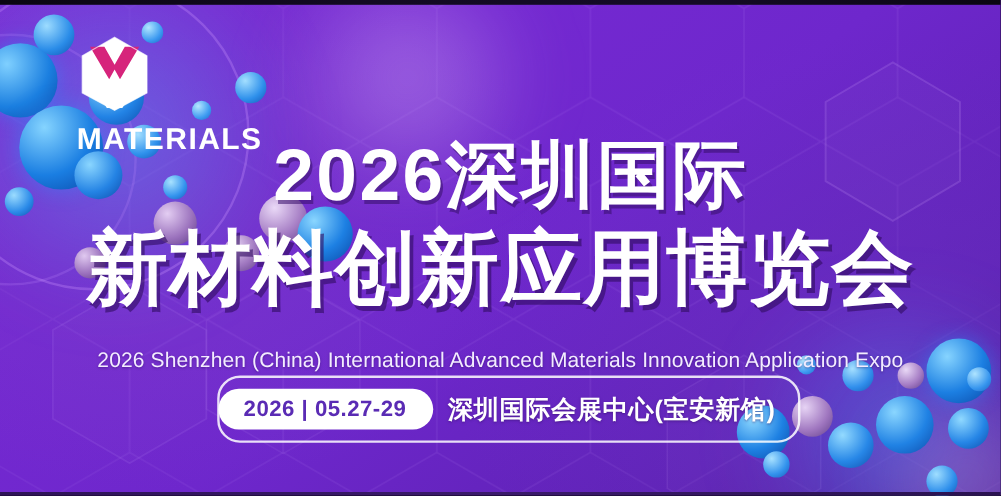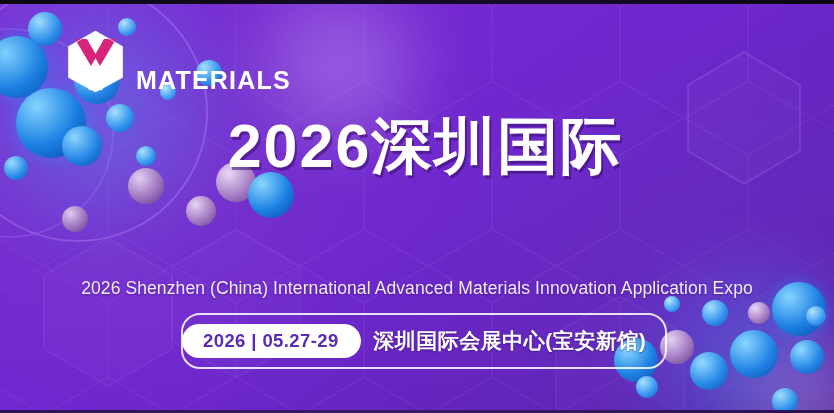--- a/index.html
+++ b/index.html
@@ -51,21 +51,21 @@
     border:2px solid rgba(205,150,255,.30);
     z-index:2; pointer-events:none;
   }
 
   
   .content{ position:absolute; inset:0; z-index:20; }
 
   
   .logo{
     position:absolute; left:64px; top:30px;
-    display:flex; align-items:flex-end; gap:9px;
+    display:flex; align-items:flex-start; gap:9px;flex-direction:column;
   }
   .logo-mark{ position:relative; width:63px; height:63px; flex:0 0 63px; }
   .logo-mark svg{ width:63px; height:63px; display:block; }
   .logo-words{ display:flex; flex-direction:column; line-height:1; padding-top:2px; }
   .logo-words .l1{
     color:#fff; font-weight:700; font-size:25px; letter-spacing:1.2px;
   }
   .logo-words .l2{
     color:#fff; font-weight:700; font-size:25px; letter-spacing:1.2px; margin-top:5px;
   }
@@ -84,21 +84,21 @@
   .title-cn2{
     position:absolute; left:0; right:0; top:190px;
     text-align:center;
     color:#ffffff;
     font-size:68px; font-weight:700;
     letter-spacing:1px;
     line-height:1;
     text-shadow:3px 4px 0 rgba(48,12,96,.60);
   }
   .title-en{
-    position:absolute; left:0; right:0; top:280px;
+    position:absolute; left:0; right:0; top:292px;
     text-align:center;
     color:#f3ecff;
     font-size:17.5px; font-weight:400;
     letter-spacing:.1px;
     line-height:1;
     text-shadow:0 1px 2px rgba(40,10,85,.45);
   }
 
   
   .infobar{
@@ -217,20 +217,21 @@
           <path d="M9 31 L20 31 L31.5 53 L43 31 L54 31 L38 60 L31.5 60 L25 60 Z" fill="#ffffff"></path>
           <path d="M31.5 1 L58.5 16.5 L58.5 47.5 L31.5 62 L4.5 47.5 L4.5 16.5 Z" fill="none" stroke="rgba(255,255,255,0.65)" stroke-width="1"></path>
         </svg>
       </span>
       <span class="logo-words">
         <span class="l1">MATERIALS</span>
       </span>
     </div>
 
     <div class="title-cn1">2026深圳国际</div>
+    <div class="title-cn2">新材料创新应用博览会</div>
     <div class="title-en">2026 Shenzhen (China) International Advanced Materials Innovation Application Expo</div>
 
     <div class="infobar">
       <span class="date-badge">2026 | 05.27-29</span>
       <span class="venue">深圳国际会展中心(宝安新馆)</span>
     </div>
 
   </div>
 
   <div class="bottom-band"></div>

